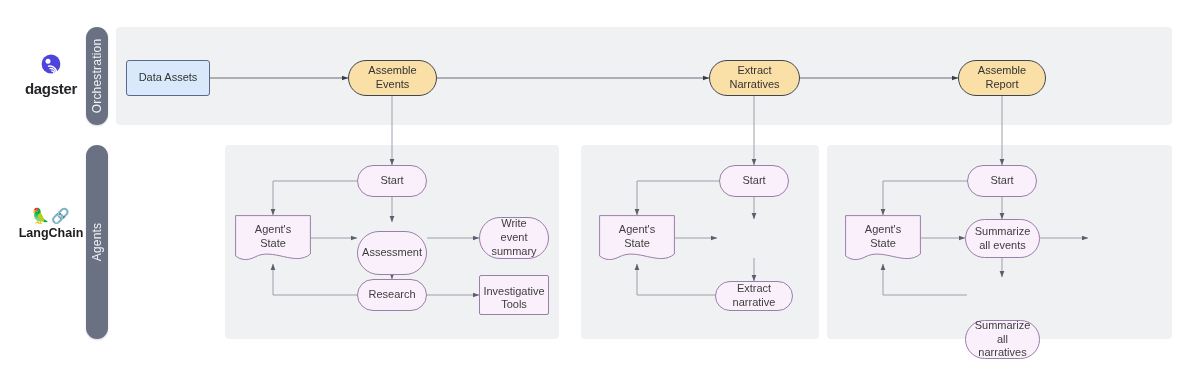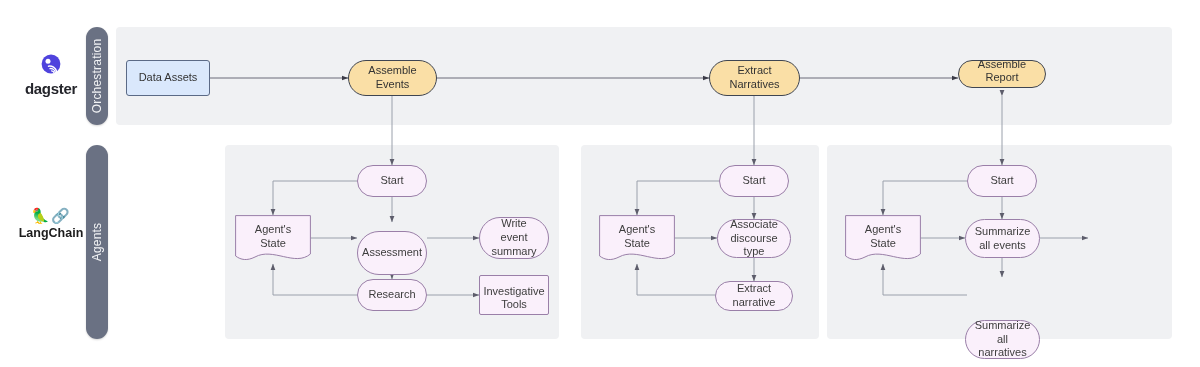--- a/index.html
+++ b/index.html
@@ -233,21 +233,21 @@
 
   <div class="node node-rect-blue abs" style="left:126px; top:60px; width:84px; height:36px;">
     <span>Data Assets</span>
   </div>
   <div class="node node-pill-orange abs" style="left:348px; top:60px; width:89px; height:36px;">
     <span>Assemble Events</span>
   </div>
   <div class="node node-pill-orange abs" style="left:709px; top:60px; width:91px; height:36px;">
     <span>Extract Narratives</span>
   </div>
-  <div class="node node-pill-orange abs" style="left:958px; top:60px; width:88px; height:28px;align-items:flex-end;">
+  <div class="node node-pill-orange abs" style="left:958px; top:60px; width:88px; height:36px;">
     <span>Assemble Report</span>
   </div>
 
   <div class="node node-pill-lav abs" style="left:357px; top:165px; width:70px; height:32px;">
     <span>Start</span>
   </div>
 
   <div class="node node-doc abs" style="left:235px; top:215px; width:76px; height:49px;">
     <svg class="doc-svg" viewBox="0 0 76 49" preserveAspectRatio="none">
       <path d="M0.6,0.6 H75.4 V39 C60,52 38,32 20,42 C12,46 6,45 0.6,41 Z" fill="#faf0fb" stroke="#9a7fa8" stroke-width="1"></path>
@@ -272,23 +272,20 @@
     <span>Start</span>
   </div>
 
   <div class="node node-doc abs" style="left:599px; top:215px; width:76px; height:49px;">
     <svg class="doc-svg" viewBox="0 0 76 49" preserveAspectRatio="none">
       <path d="M0.6,0.6 H75.4 V39 C60,52 38,32 20,42 C12,46 6,45 0.6,41 Z" fill="#faf0fb" stroke="#9a7fa8" stroke-width="1"></path>
     </svg>
     <span class="doc-label">Agent's State</span>
   </div>
 
-  <div class="node node-pill-lav abs" style="left:717px; top:219px; width:74px; height:39px;">
-    <span>Associate discourse type</span>
-  </div>
   <div class="node node-pill-lav abs" style="left:715px; top:281px; width:78px; height:30px;">
     <span>Extract narrative</span>
   </div>
 
   <div class="node node-pill-lav abs" style="left:967px; top:165px; width:70px; height:32px;">
     <span>Start</span>
   </div>
 
   <div class="node node-doc abs" style="left:845px; top:215px; width:76px; height:49px;">
     <svg class="doc-svg" viewBox="0 0 76 49" preserveAspectRatio="none">

